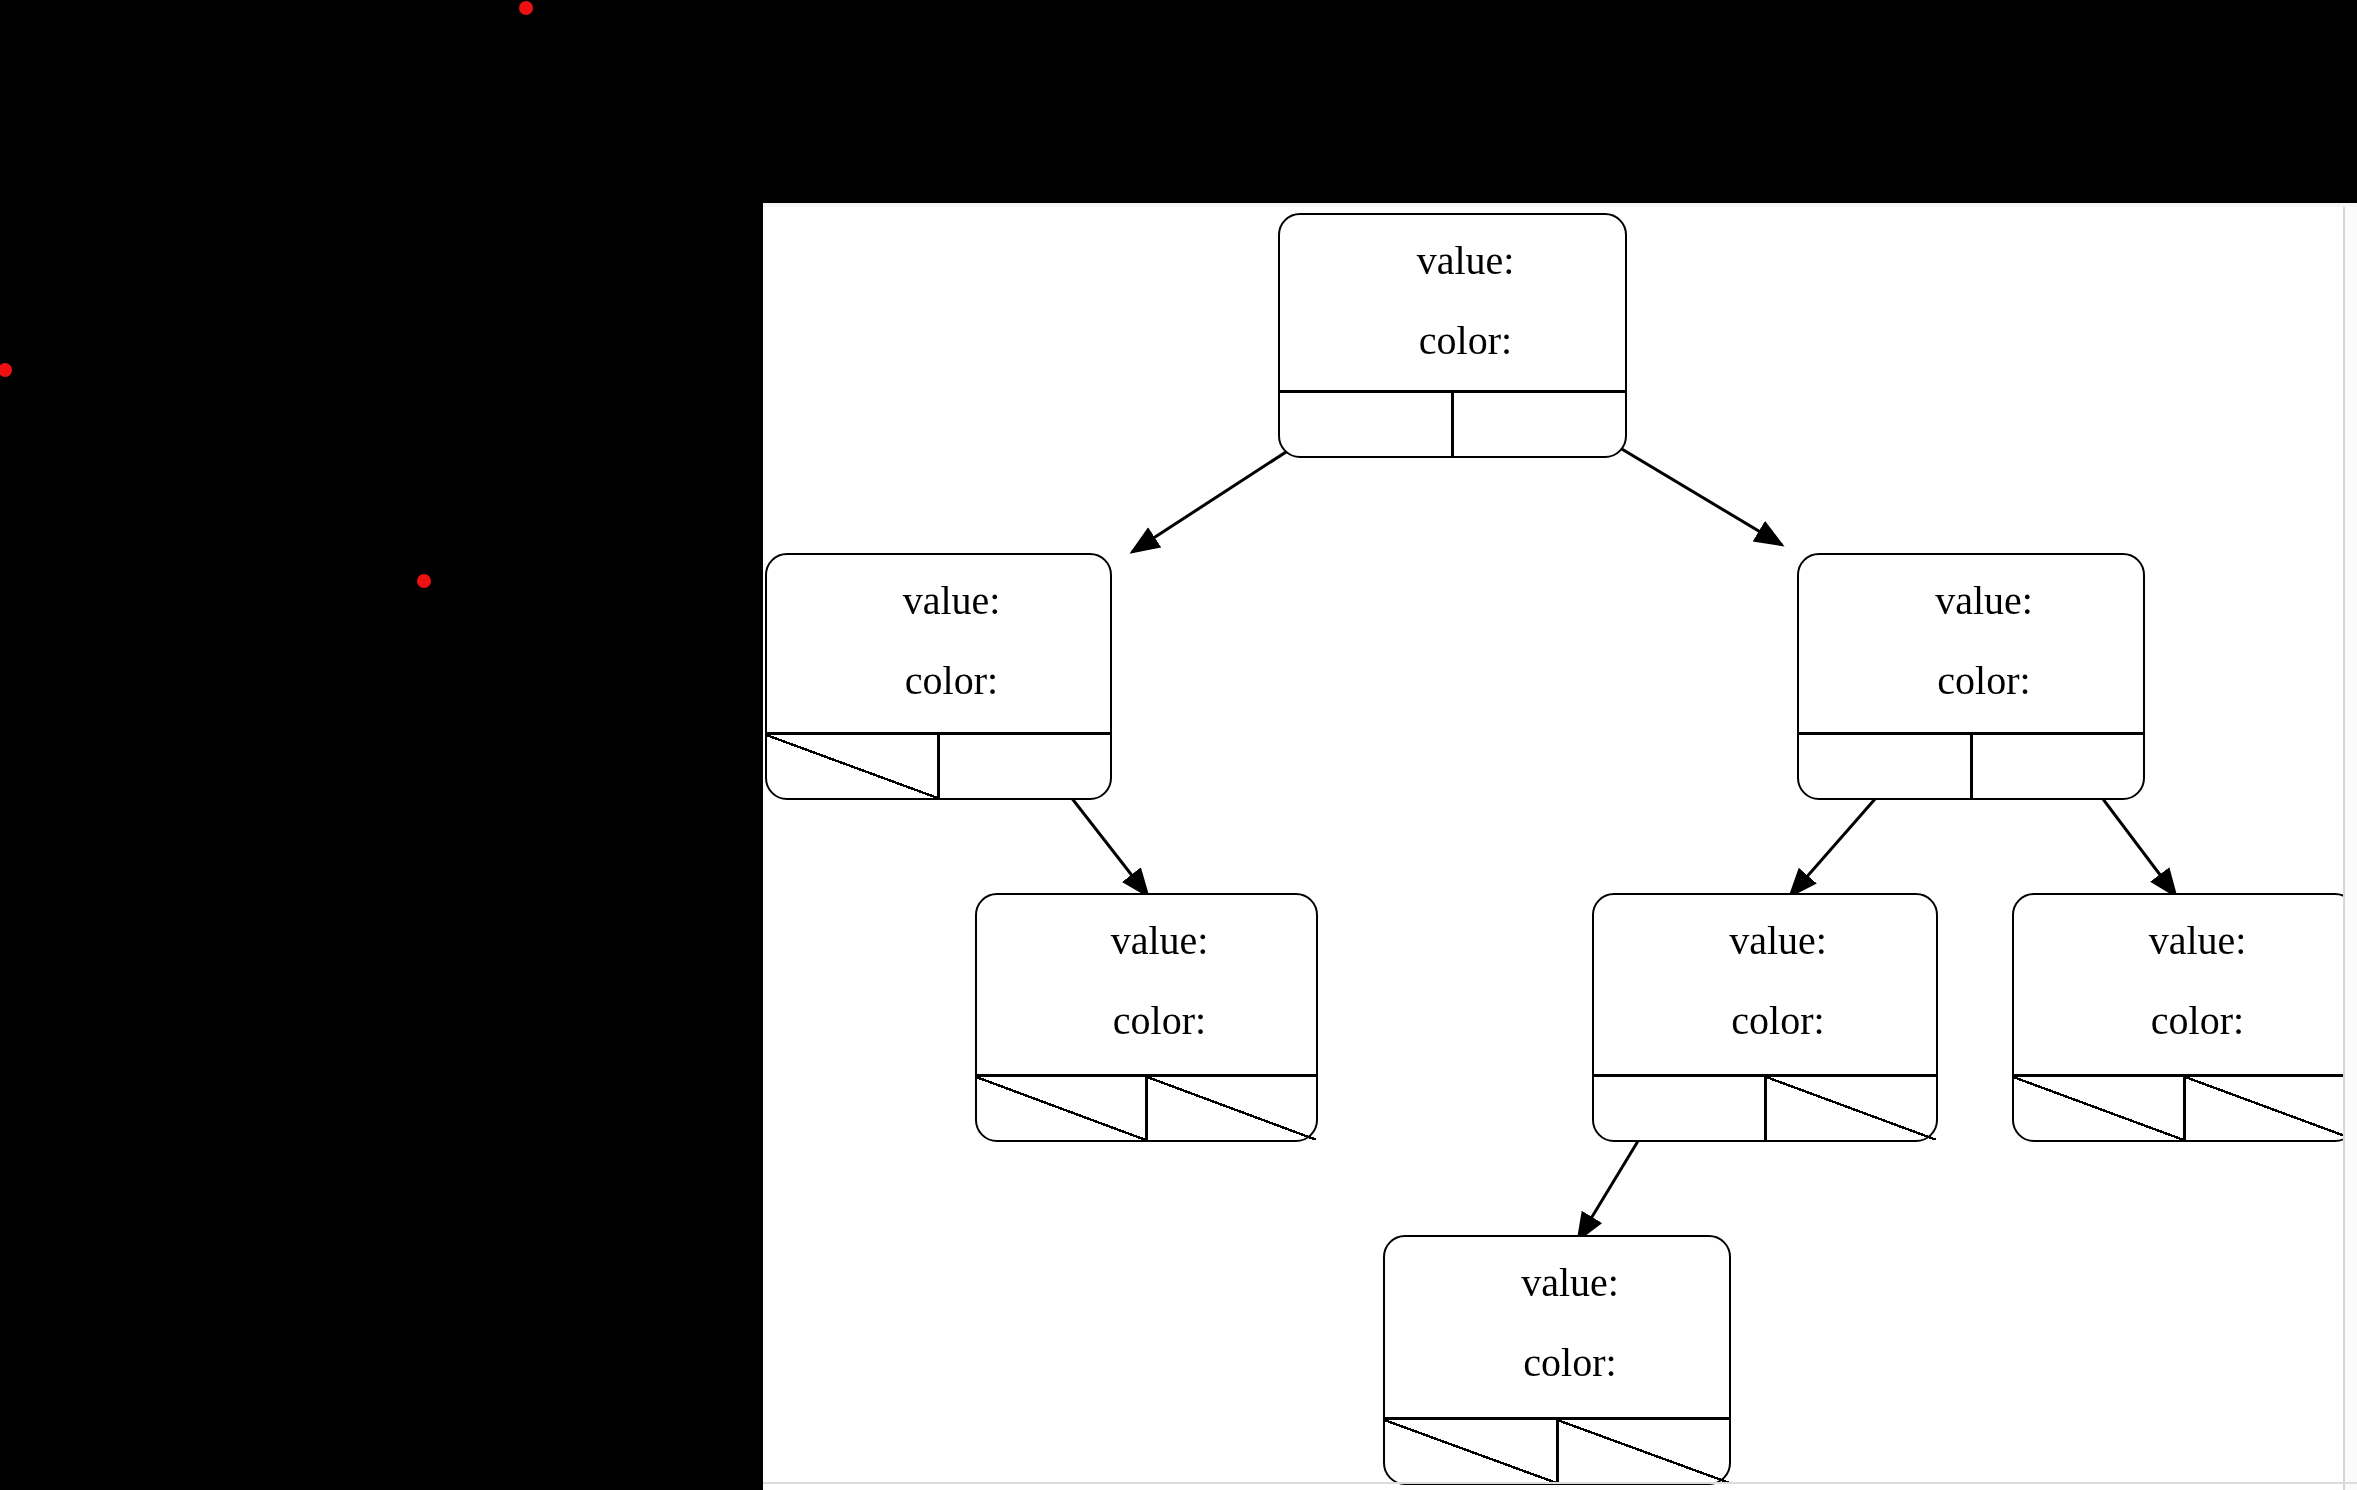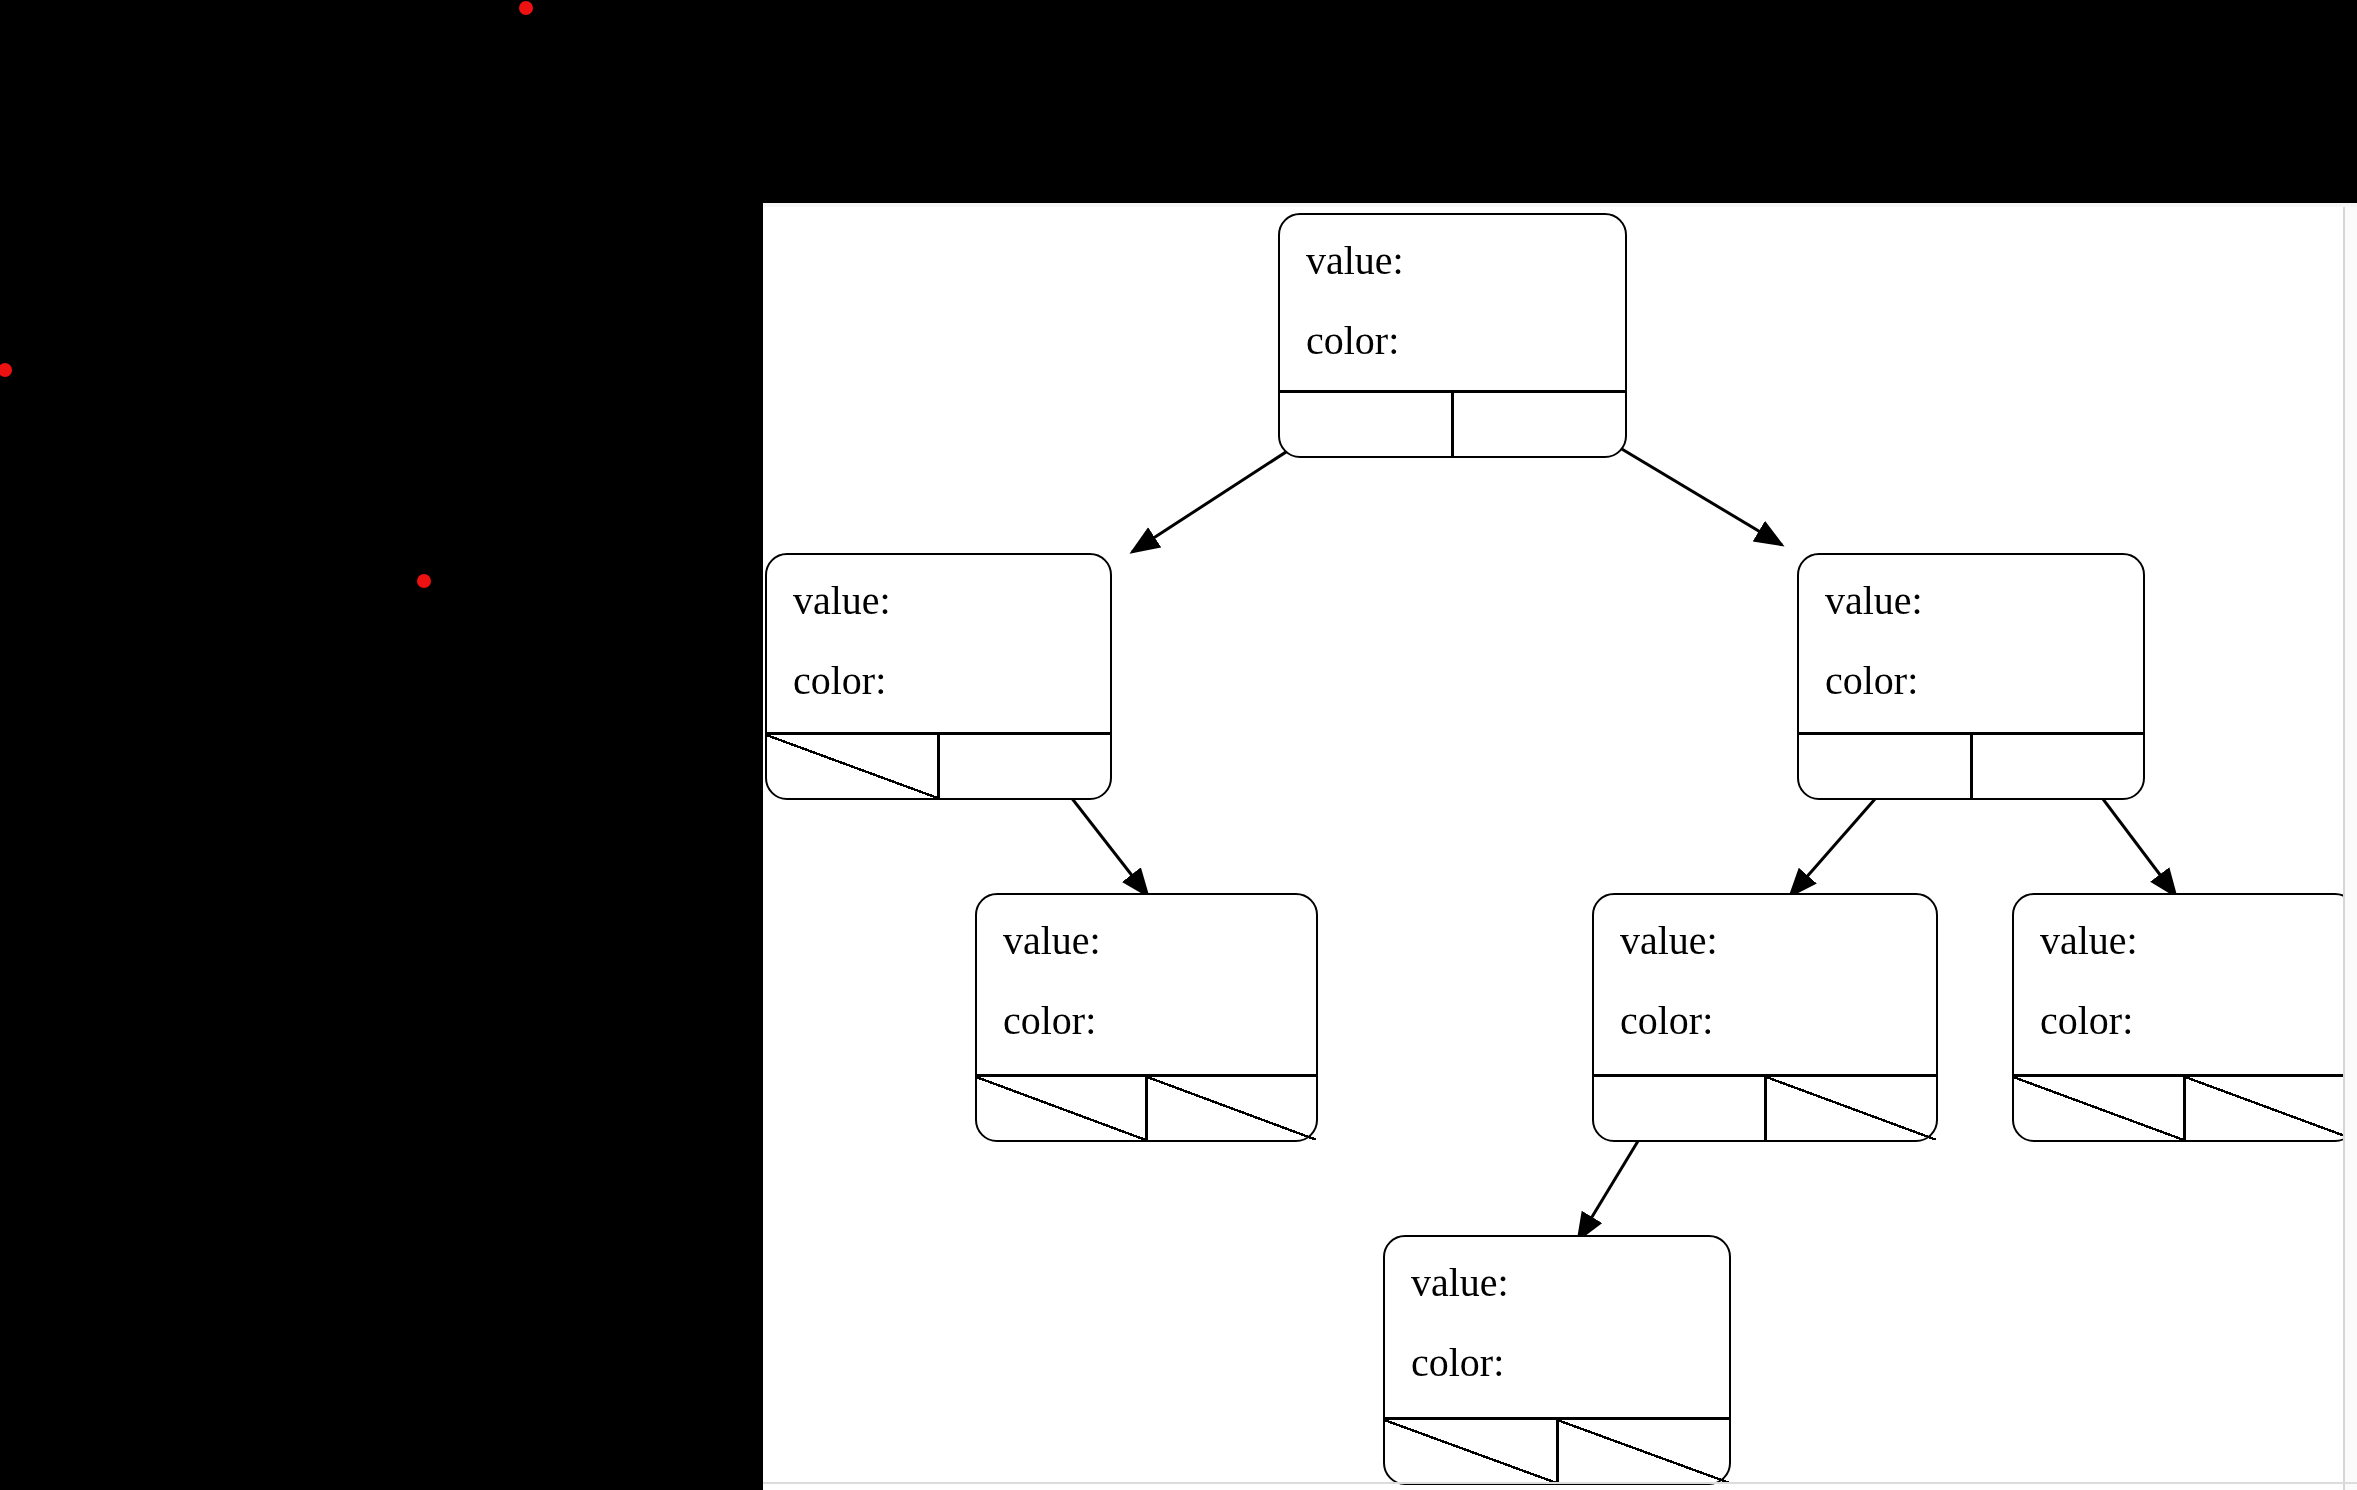--- a/index.html
+++ b/index.html
@@ -90,20 +90,21 @@
     box-sizing: border-box;
   }
   .node-fields {
     position: absolute;
     left: 0;
     top: 0;
     right: 0;
     bottom: 66px;
     padding: 26px 0 0 26px;
     box-sizing: border-box;
+    text-align: center;
   }
   .node-field {
     font-size: 40px;
     line-height: 1.0;
     color: #000000;
     margin-bottom: 40px;
     white-space: nowrap;
   }
   .node-ptrs {
     position: absolute;

